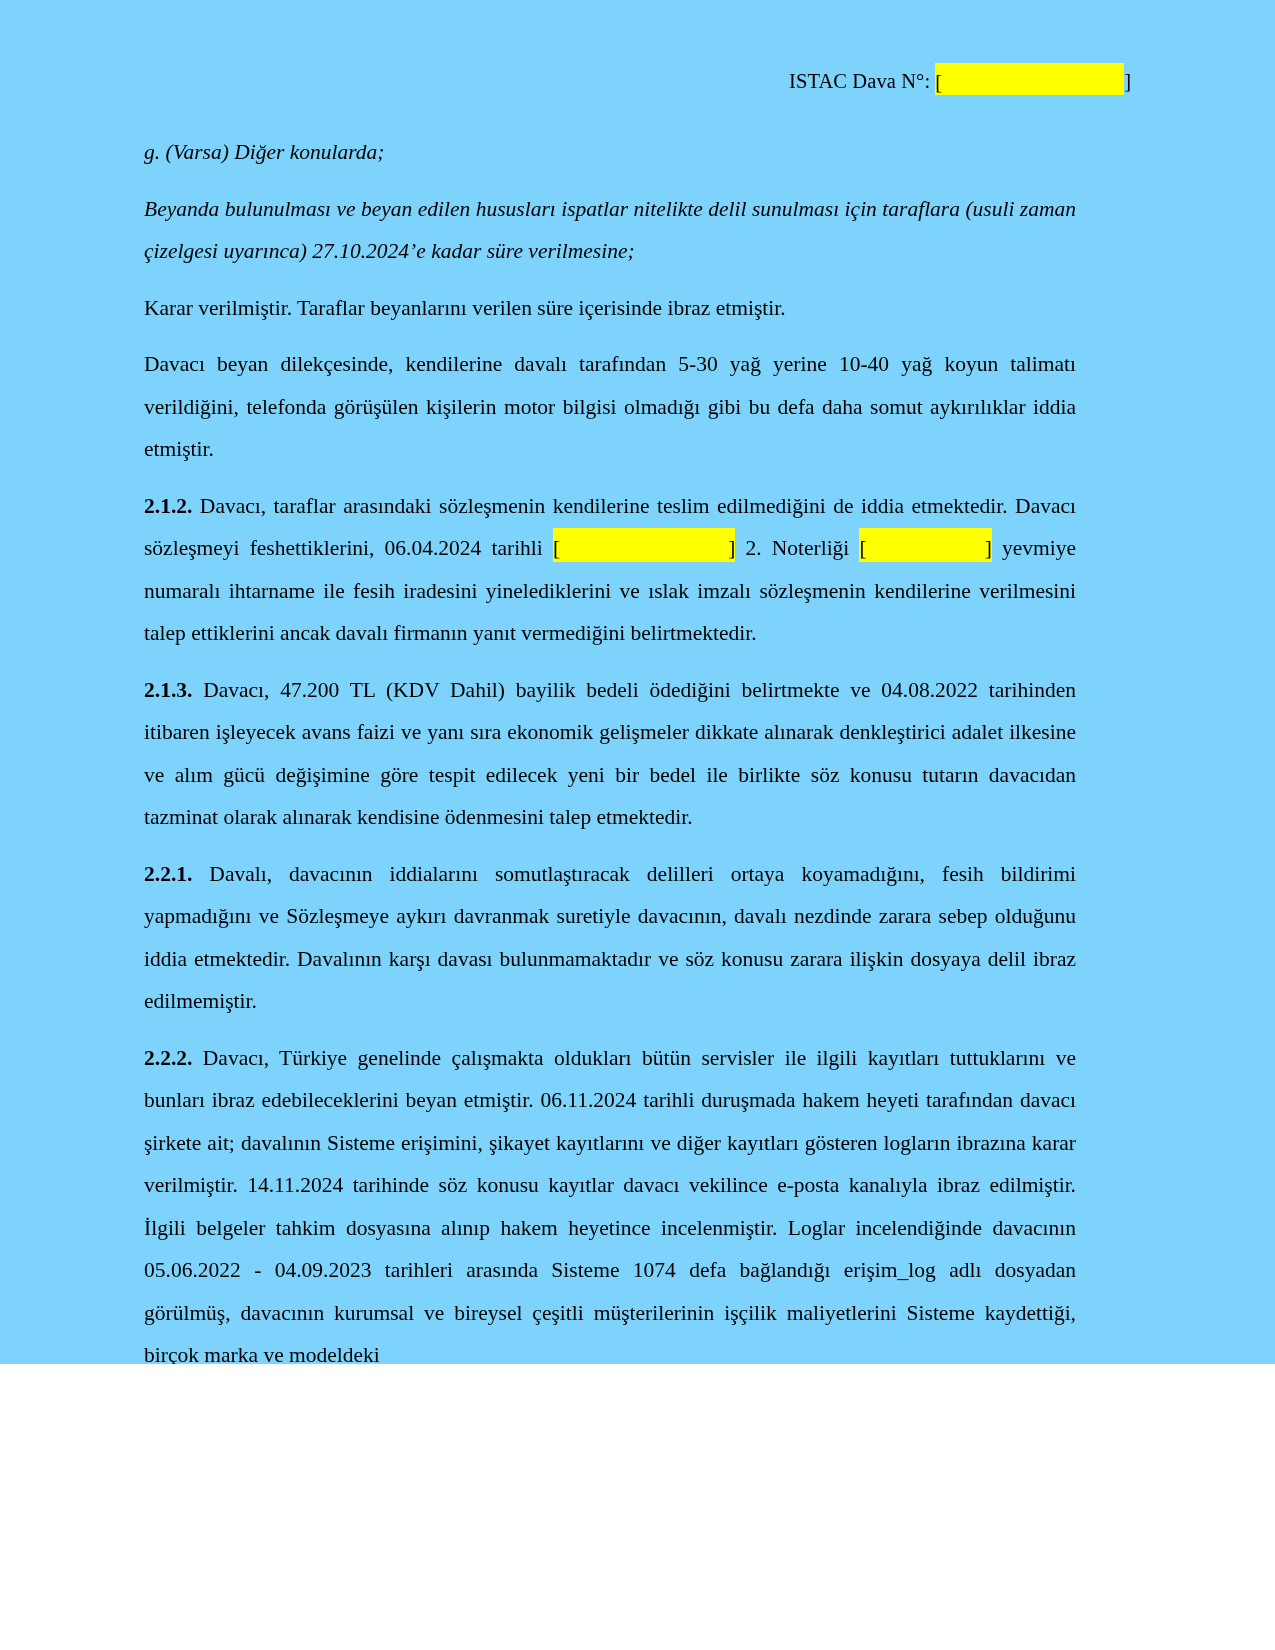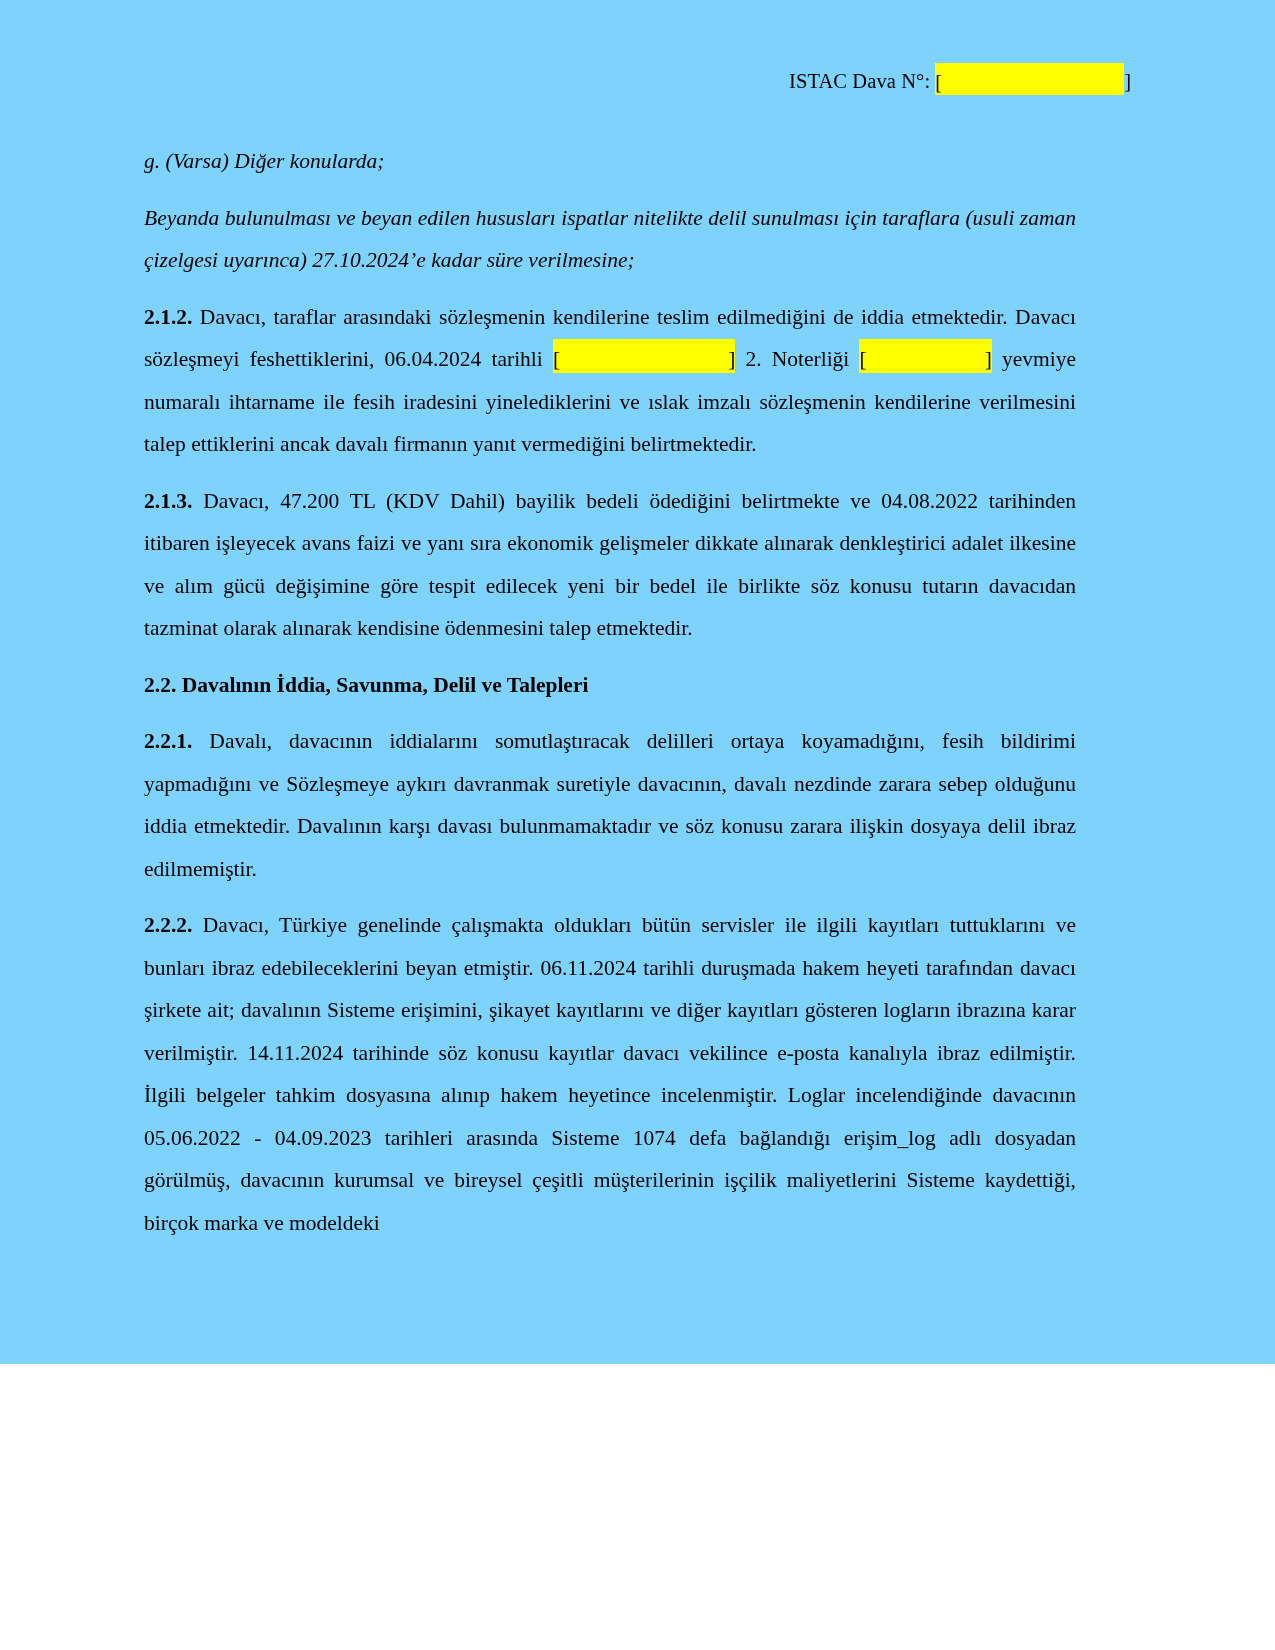--- a/index.html
+++ b/index.html
@@ -29,21 +29,21 @@
     text-align: right;
     font-size: 20.5px;
     line-height: 34px;
     white-space: nowrap;
   }
   .header-label {
     letter-spacing: 0.1px;
   }
   .content {
     position: absolute;
-    top: 140px;
+    top: 131px;
     left: 144px;
     width: 932px;
   }
   p.para {
     margin: 0 0 0px 0;
     padding: 0;
     font-size: 21.5px;
     line-height: 42.5px;
     text-align: justify;
     text-justify: inter-word;
@@ -112,26 +112,27 @@
   <div class="page-header">
     <span class="header-label">ISTAC Dava N°:</span><span>&nbsp;</span><span class="redact redact-header"><span class="bracket">[</span><span class="fill"></span></span><span class="bracket-out">]</span>
   </div>
 
   <div class="content">
 
     <p class="para italic">g. (Varsa) Diğer konularda;</p>
 
     <p class="para italic">Beyanda bulunulması ve beyan edilen hususları ispatlar nitelikte delil sunulması için taraflara (usuli zaman çizelgesi uyarınca) 27.10.2024’e kadar süre verilmesine;</p>
 
+    <p class="para">Karar verilmiştir. Taraflar beyanlarını verilen süre içerisinde ibraz etmiştir.</p>
 
+    <p class="para">Davacı beyan dilekçesinde, kendilerine davalı tarafından 5-30 yağ yerine 10-40 yağ koyun talimatı verildiğini, telefonda görüşülen kişilerin motor bilgisi olmadığı gibi bu defa daha somut aykırılıklar iddia etmiştir.</p>
 
     <p class="para"><span class="b">2.1.2.</span><span> Davacı, taraflar arasındaki sözleşmenin kendilerine teslim edilmediğini de iddia etmektedir. Davacı sözleşmeyi feshettiklerini, 06.04.2024 tarihli </span><span class="redact redact-inline-a nowrap"><span class="bracket">[</span><span class="fill"></span><span class="bracket">]</span></span><span> 2. Noterliği </span><span class="redact redact-inline-b nowrap"><span class="bracket">[</span><span class="fill"></span><span class="bracket">]</span></span><span> yevmiye numaralı ihtarname ile fesih iradesini yinelediklerini ve ıslak imzalı sözleşmenin kendilerine verilmesini talep ettiklerini ancak davalı firmanın yanıt vermediğini belirtmektedir.</span></p>
 
     <p class="para"><span class="b">2.1.3.</span><span> Davacı, 47.200 TL (KDV Dahil) bayilik bedeli ödediğini belirtmekte ve 04.08.2022 tarihinden itibaren işleyecek avans faizi ve yanı sıra ekonomik gelişmeler dikkate alınarak denkleştirici adalet ilkesine ve alım gücü değişimine göre tespit edilecek yeni bir bedel ile birlikte söz konusu tutarın davacıdan tazminat olarak alınarak kendisine ödenmesini talep etmektedir.</span></p>
 
-    <p class="para heading">2.2. Davalının İddia, Savunma, Delil ve Talepleri</p>
 
     <p class="para"><span class="b">2.2.1.</span><span> Davalı, davacının iddialarını somutlaştıracak delilleri ortaya koyamadığını, fesih bildirimi yapmadığını ve Sözleşmeye aykırı davranmak suretiyle davacının, davalı nezdinde zarara sebep olduğunu iddia etmektedir. Davalının karşı davası bulunmamaktadır ve söz konusu zarara ilişkin dosyaya delil ibraz edilmemiştir.</span></p>
 
     <p class="para"><span class="b">2.2.2.</span><span> Davacı, Türkiye genelinde çalışmakta oldukları bütün servisler ile ilgili kayıtları tuttuklarını ve bunları ibraz edebileceklerini beyan etmiştir. 06.11.2024 tarihli duruşmada hakem heyeti tarafından davacı şirkete ait; davalının Sisteme erişimini, şikayet kayıtlarını ve diğer kayıtları gösteren logların ibrazına karar verilmiştir. 14.11.2024 tarihinde söz konusu kayıtlar davacı vekilince e-posta kanalıyla ibraz edilmiştir. İlgili belgeler tahkim dosyasına alınıp hakem heyetince incelenmiştir. Loglar incelendiğinde davacının 05.06.2022 - 04.09.2023 tarihleri arasında Sisteme 1074 defa bağlandığı </span><span class="it">erişim_log</span><span> adlı dosyadan görülmüş, davacının kurumsal ve bireysel çeşitli müşterilerinin işçilik maliyetlerini Sisteme kaydettiği, birçok marka ve modeldeki</span></p>
 
   </div>
 </div>
 
 </body></html>

